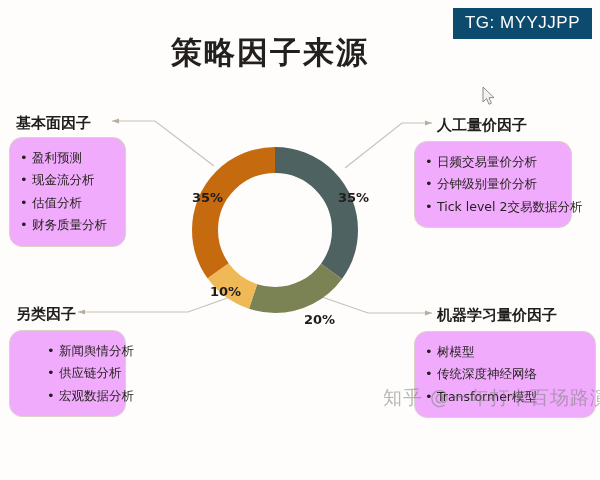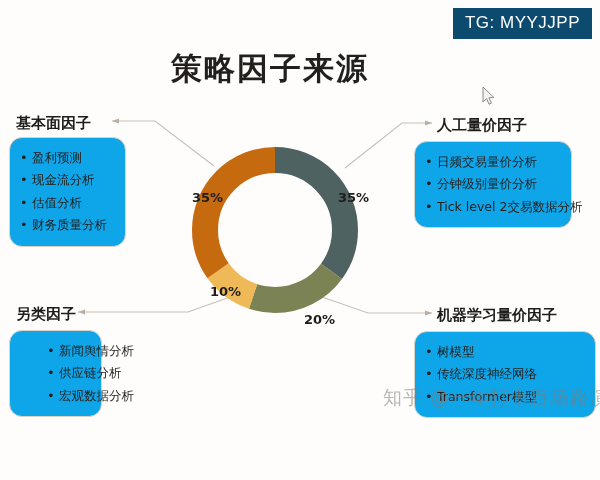--- a/index.html
+++ b/index.html
@@ -21,21 +21,21 @@
     inset: 0;
     width: 600px;
     height: 480px;
     background: #fefdfc;
   }
 
   
   .title {
     position: absolute;
     left: 0;
-    top: 48px;
+    top: 32px;
     width: 540px;
     text-align: center;
     font-size: 31px;
     font-weight: bold;
     letter-spacing: 2px;
     color: #221f1d;
     font-family: "DejaVu Sans", "Liberation Sans", sans-serif;
   }
 
   
@@ -81,21 +81,21 @@
   .head-fundamental { left: 16px;  top: 114px; }
   .head-manual      { left: 437px; top: 116px; }
   .head-alt         { left: 16px;  top: 305px; }
   .head-ml          { left: 437px; top: 306px; }
 
   
   .box {
     position: absolute;
     border: 1px solid #ddd2c6;
     border-radius: 13px;
-    background: #0ea5e9;
+    background: #f0abfc;
     padding: 9px 11px 9px 9px;
   }
   .box ul { list-style: none; }
   .box li {
     font-size: 12.5px;
     line-height: 1.79;
     color: #241f1c;
     white-space: nowrap;
     position: relative;
     padding-left: 13px;
@@ -105,21 +105,21 @@
     content: "•";
     position: absolute;
     left: 1px;
     top: -1px;
     font-size: 13px;
     color: #241f1c;
   }
 
   .box-fundamental { left: 9px;   top: 137px; width: 117px; }
   .box-manual      { left: 414px; top: 141px; width: 158px; }
-  .box-alt         { left: 9px;   top: 330px; width: 93px; padding-left: 36px; }
+  .box-alt         { left: 9px;   top: 330px; width: 117px; padding-left: 36px; }
   .box-ml          { left: 414px; top: 331px; width: 182px; }
 
   
   .wm-box {
     position: absolute;
     background: #0c4a6e;
     color: #ffffff;
     font-size: 17px;
     letter-spacing: 0.5px;
     padding: 5px 12px 6px 12px;

